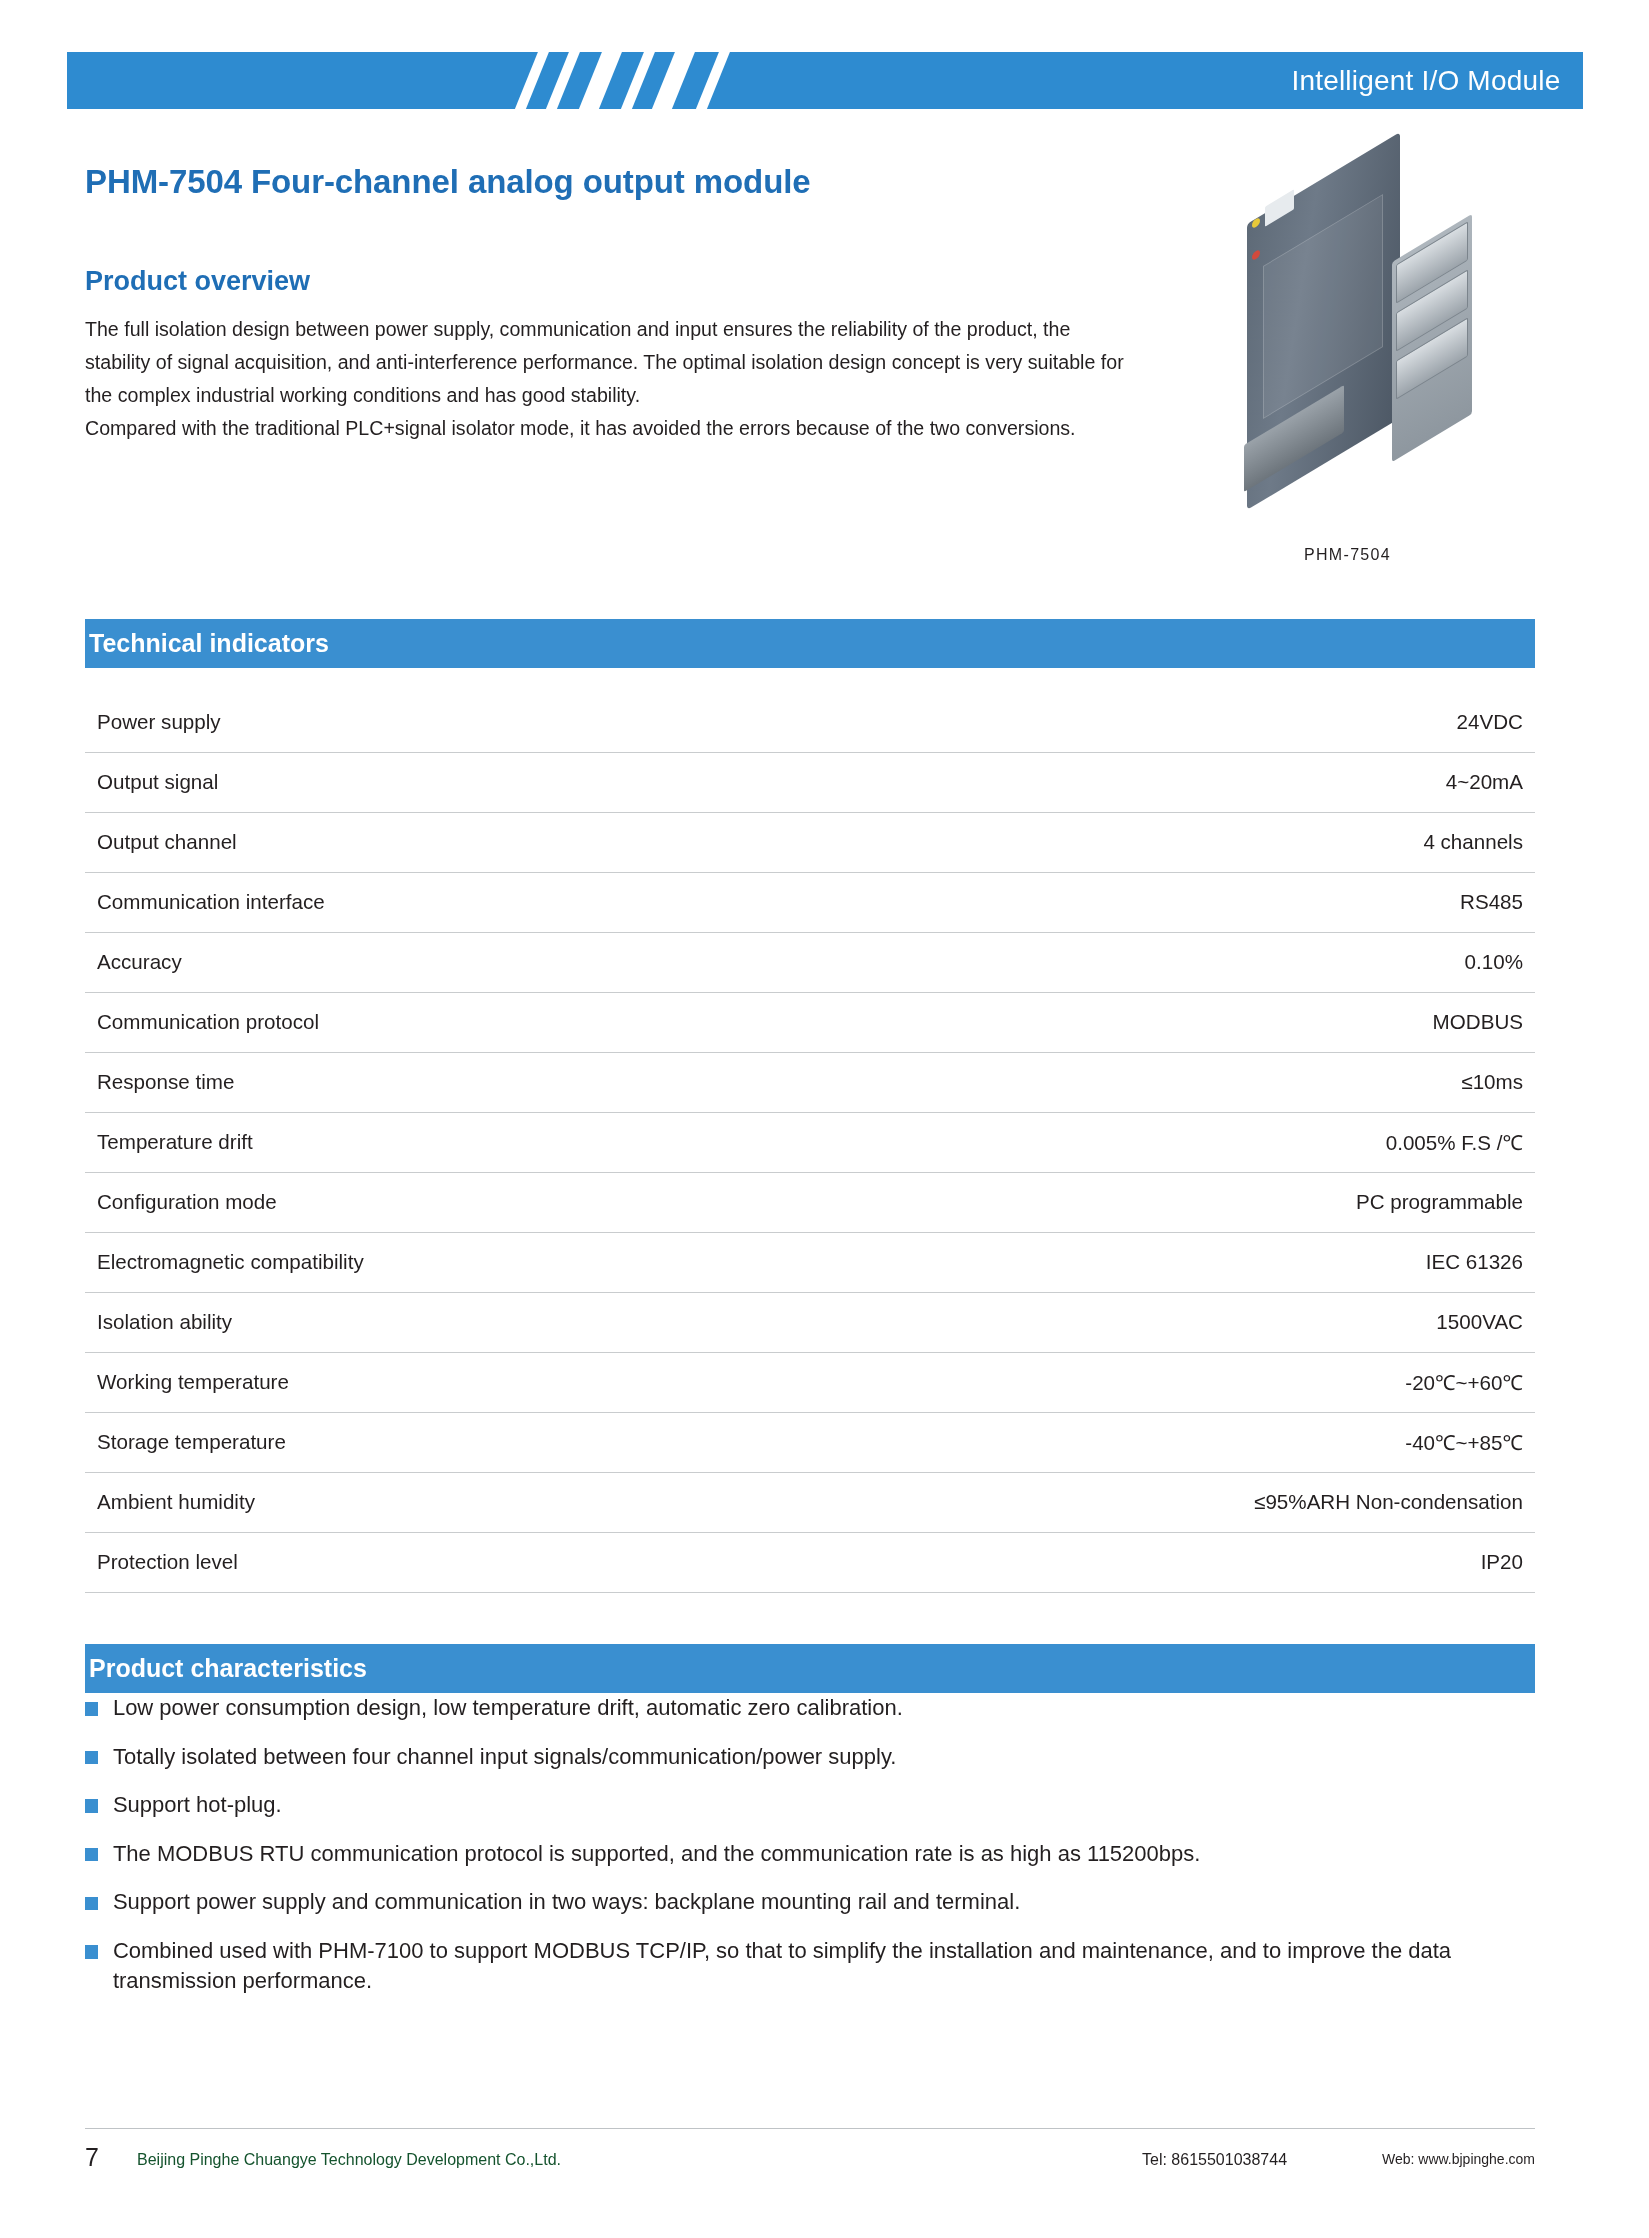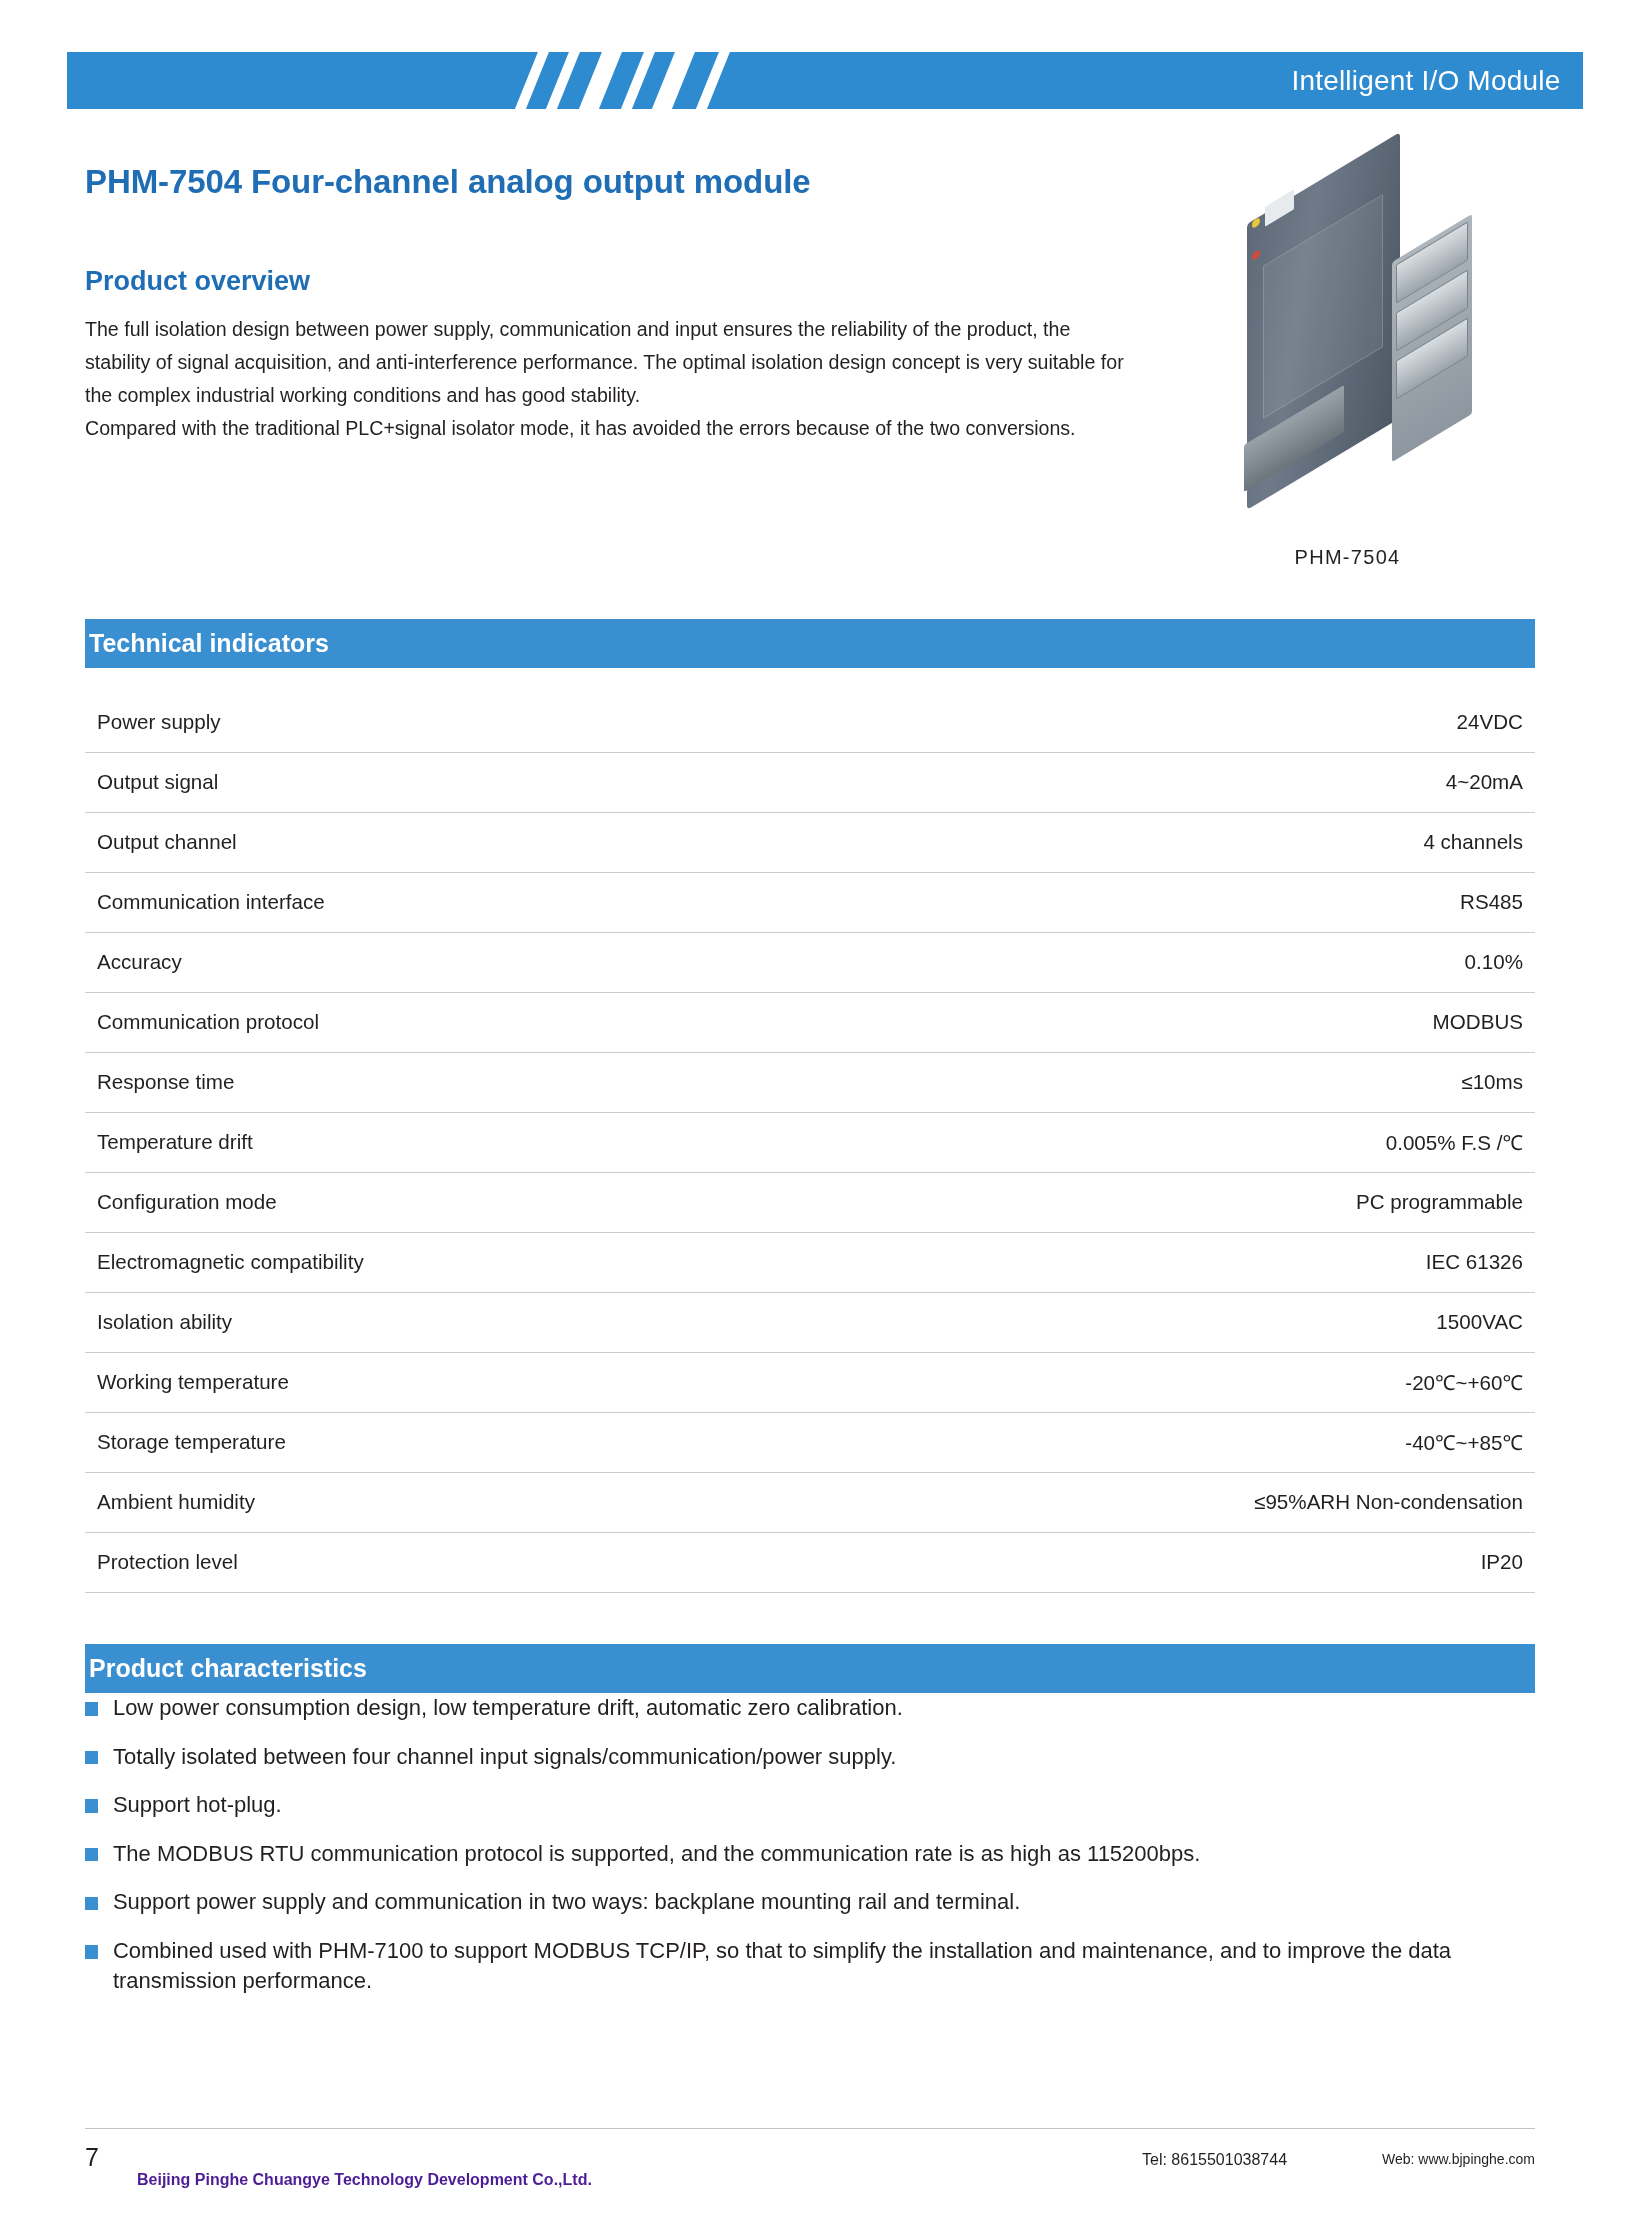--- a/index.html
+++ b/index.html
@@ -170,21 +170,21 @@
     background: linear-gradient(180deg, #9aa2a9 0%, #6d757c 100%);
     transform: skewY(-31deg);
     border-radius: 2px;
   }
   .prod-caption {
     position: absolute;
     left: 0;
     top: 396px;
     width: 100%;
     text-align: center;
-    font-size: 20px;
+    font-size: 16px;
     color: #231f20;
     letter-spacing: 1.3px;
   }
 
   
   .section-bar {
     position: absolute;
     left: 85px;
     width: 1450px;
     height: 49px;
@@ -266,23 +266,22 @@
     left: 0;
     top: 0;
     font-size: 25px;
     color: #231f20;
   }
   .footer-company {
     position: absolute;
     left: 52px;
     top: 8px;
     font-size: 16px;
-    font-weight: bold;
-    color: #4c1d95;
-    margin-top: 20px;
+    font-weight: normal;
+    color: #14532d;
   }
   .footer-tel {
     position: absolute;
     left: 1057px;
     top: 8px;
     font-size: 16px;
     color: #231f20;
   }
   .footer-web {
     position: absolute;

